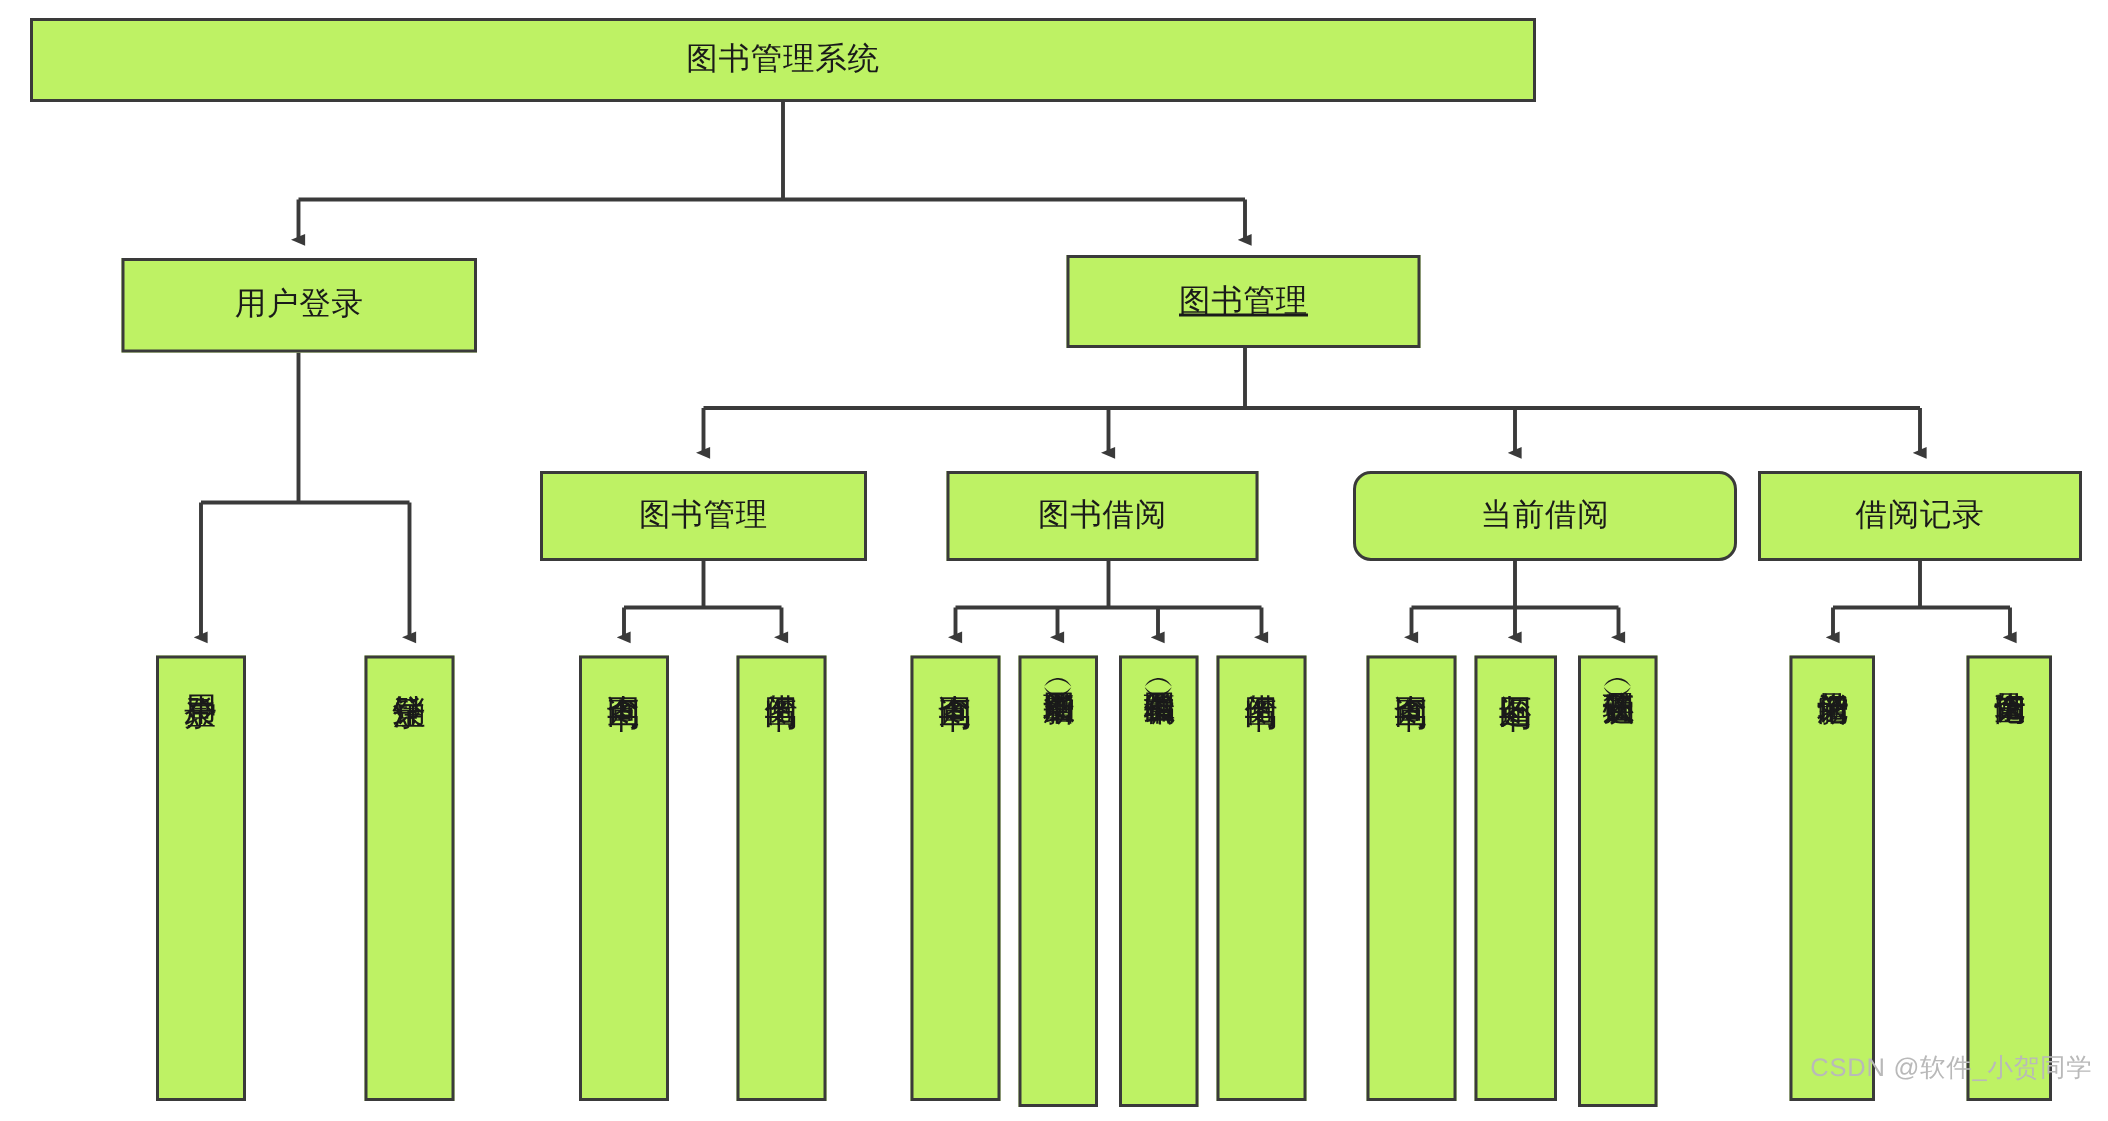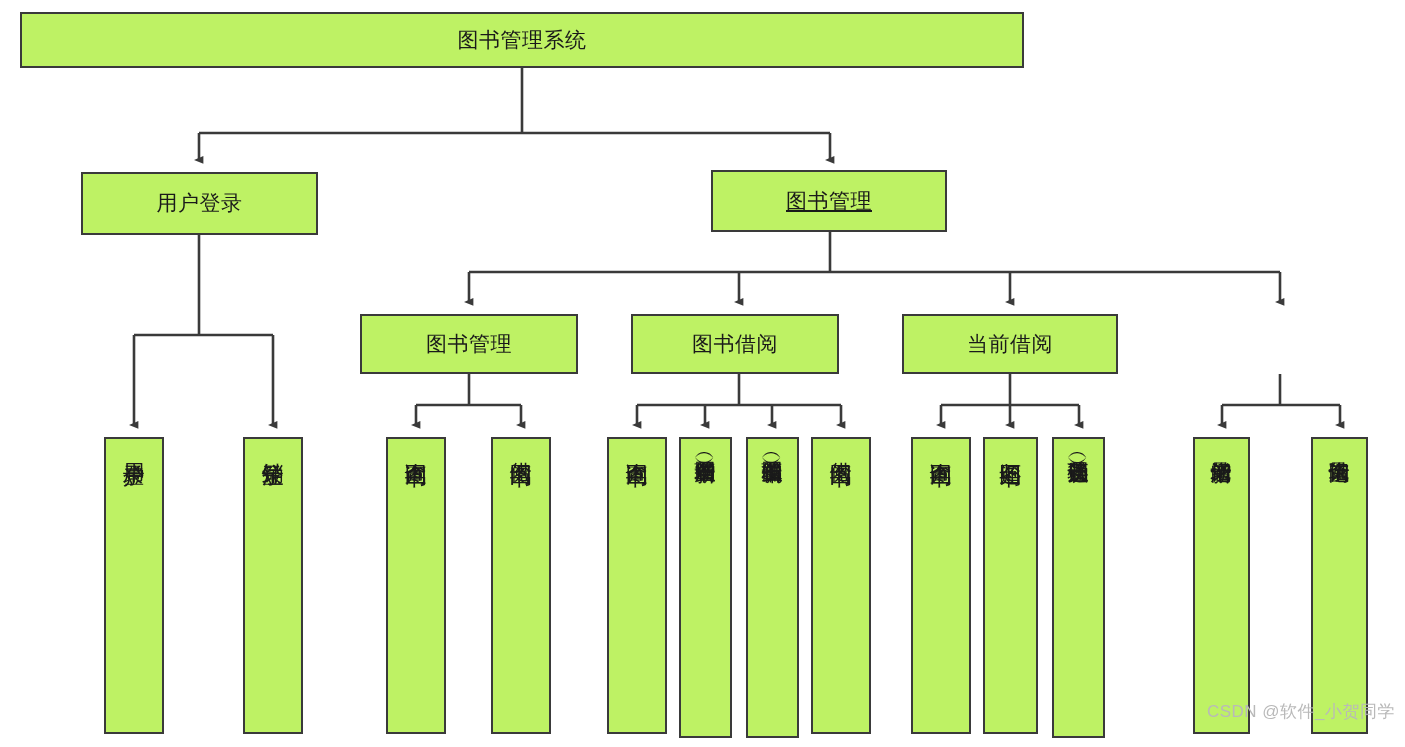--- a/index.html
+++ b/index.html
@@ -141,22 +141,25 @@
   <div class="node h" style="left:711px; top:170px; width:236px; height:62px;text-decoration:underline;">
     <span class="label">图书管理</span>
   </div>
 
   <div class="node h" style="left:360px; top:314px; width:218px; height:60px;">
     <span class="label">图书管理</span>
   </div>
   <div class="node h" style="left:631px; top:314px; width:208px; height:60px;">
     <span class="label">图书借阅</span>
   </div>
-  <div class="node h" style="left:902px; top:314px; width:216px; height:60px;">
+  <div class="node h" style="left:902px; top:314px; width:256px; height:60px;border-radius:12px;">
     <span class="label">当前借阅</span>
+  </div>
+  <div class="node h" style="left:1172px; top:314px; width:216px; height:60px;">
+    <span class="label">借阅记录</span>
   </div>
 
   <div class="node v" style="left:104px; top:437px; width:60px; height:297px;">
     <span class="label">用户登录</span>
   </div>
   <div class="node v" style="left:243px; top:437px; width:60px; height:297px;">
     <span class="label">注销登录</span>
   </div>
 
   <div class="node v" style="left:386px; top:437px; width:60px; height:297px;">

